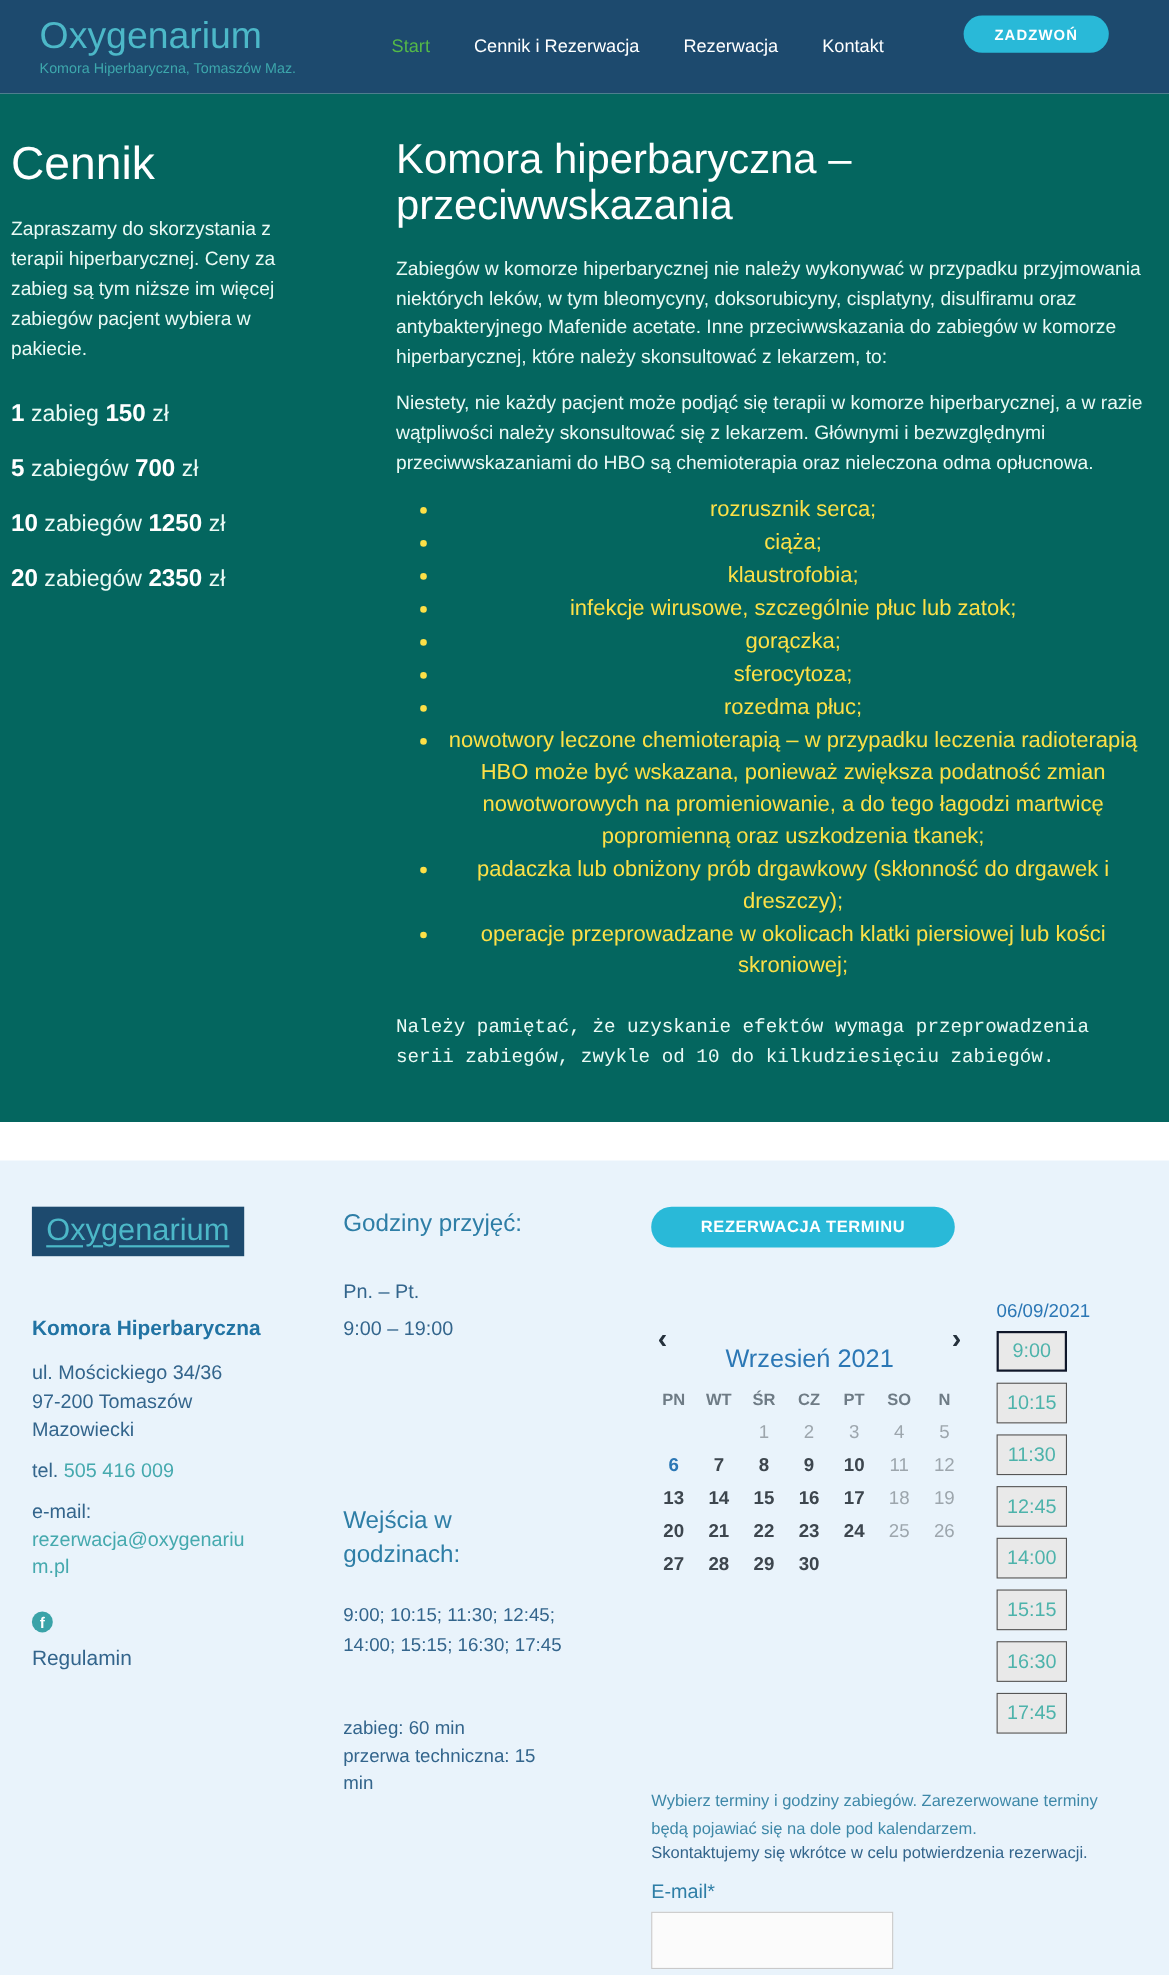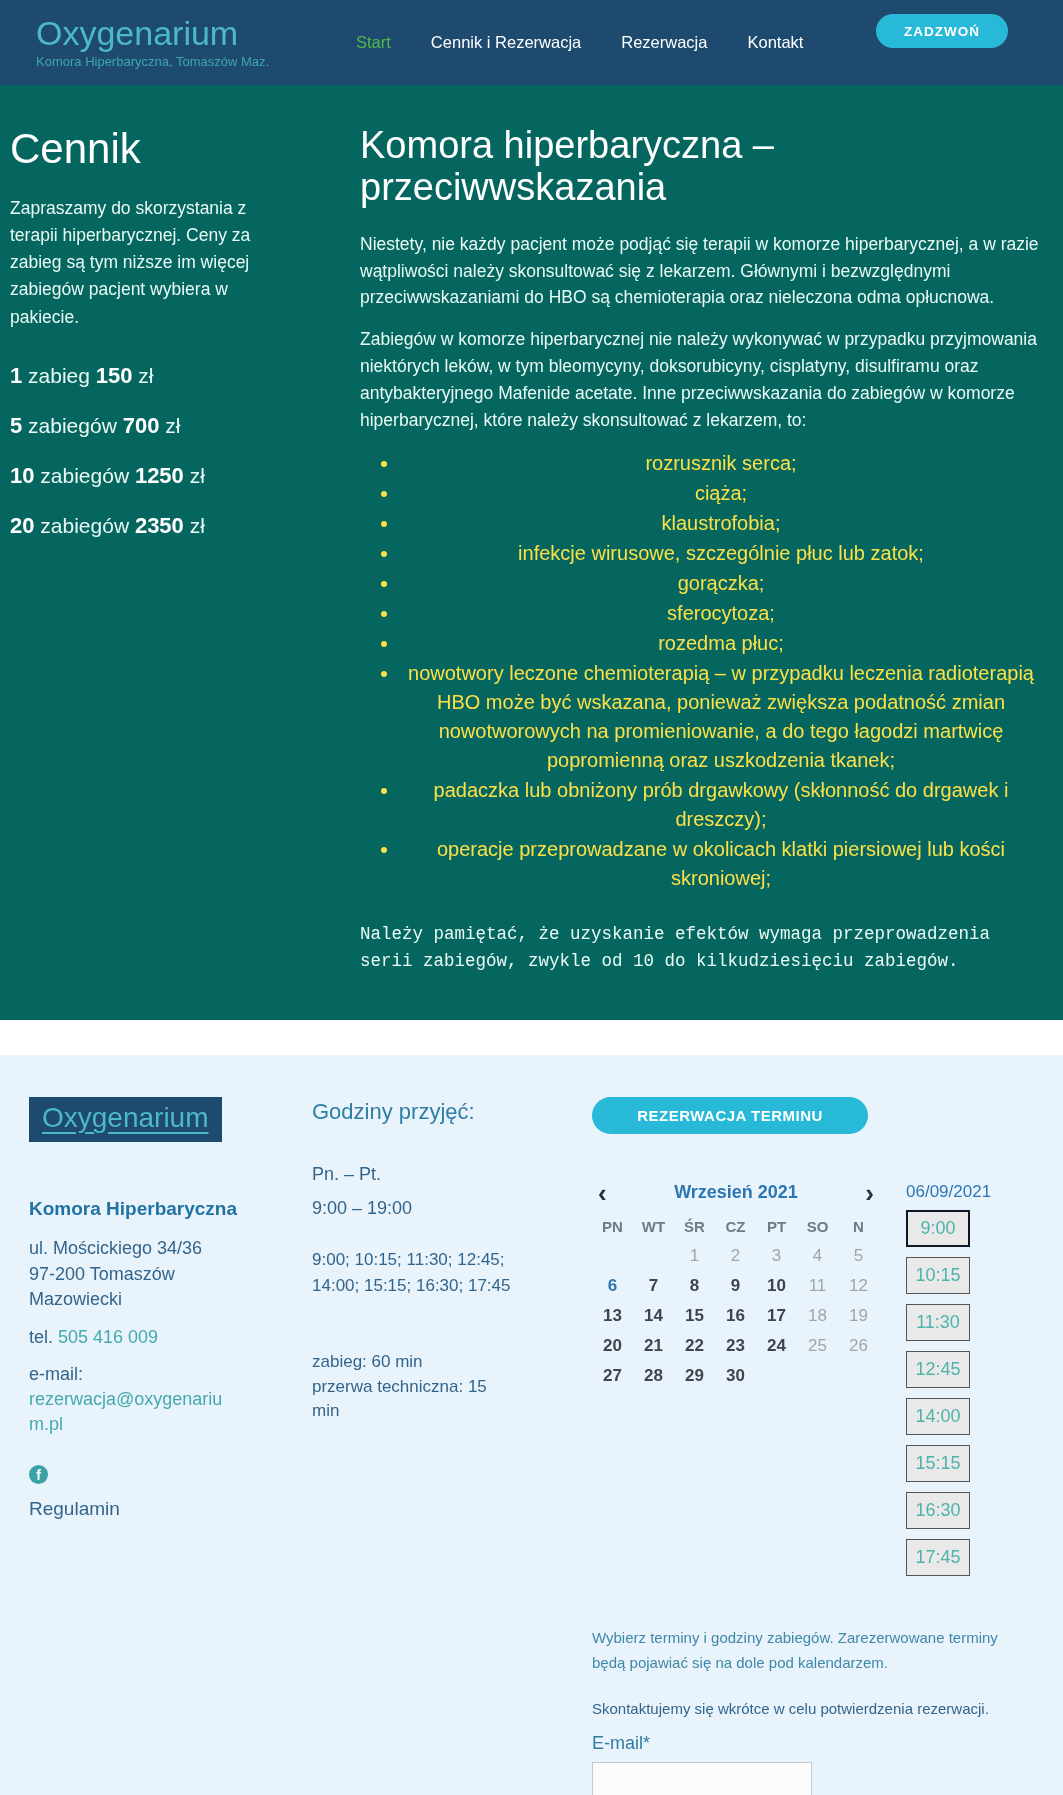--- a/index.html
+++ b/index.html
@@ -63,38 +63,38 @@
   .tech2 { color:#33658c; font-size:17px; line-height:1.4; margin-top:2px; width:190px; }
 
   .fcol3 { margin-left:80px; width:460px; }
   .reserve-btn { display:block; width:276px; height:37px; background:var(--accent,#29b9d8);
                  color:#fff; border:none; border-radius:19px; font-family:inherit; font-size:15px;
                  font-weight:bold; letter-spacing:.5px; cursor:pointer; }
   .booking-row { display:flex; margin-top:48px; }
   .calendar { width:288px; flex-shrink:0; }
   .cal-nav { display:flex; align-items:center; justify-content:space-between; padding:0 6px; }
   .cal-arrow { font-size:26px; font-weight:bold; color:#25313c; line-height:20px; cursor:pointer; }
-  .cal-month { color:var(--cal_blue,#2b77b5); font-size:18px; font-weight:700; }
+  .cal-month { color:var(--cal_blue,#2b77b5); font-size:23px; font-weight:400;margin-top:40px; }
   .cal-grid { display:grid; grid-template-columns:repeat(7,41px); }
   .cal-head { margin-top:15px; }
   .cal-h { text-align:center; color:#6e7b85; font-size:15px; font-weight:bold; }
   .cal-days { margin-top:6px; }
   .cal-d { height:30px; display:flex; align-items:center; justify-content:center;
            font-size:17px; font-weight:600; color:#3d464e; cursor:pointer; }
   .cal-d.m { color:#9da6ad; font-weight:400; cursor:default; }
   .cal-d.e { cursor:default; }
   .cal-d.sel { color:var(--cal_blue,#2b77b5); font-weight:bold; }
   .slots { margin-left:26px; width:64px; }
   .slot-date { color:var(--cal_blue,#2b77b5); font-size:17px; white-space:nowrap; margin-bottom:8px; }
   .slot { display:flex; align-items:center; justify-content:center; width:64px; height:37px;
           background:#e9e9e9; border:1px solid #555; color:#4db3ab; font-size:18px;
           font-family:inherit; margin-bottom:10px; cursor:pointer; }
   .slot.first { border:2px solid #0f172a; }
   .bnote1 { color:#3e88a8; font-size:15px; line-height:1.65; margin-top:40px; width:425px; }
-  .bnote2 { color:#33658c; font-size:15px; margin-top:24px; }
+  .bnote2 { color:#33658c; font-size:15px; }
   .bform label { display:block; color:#2e7ea6; font-size:18px; margin-top:16px; }
   .bform input { display:block; width:220px; height:52px; background:#fbfbfb;
                  border:1px solid #c9c9c9; margin-top:8px; font-family:inherit; font-size:16px;
                  padding:0 10px; }
 </style>
 </head>
 <body>
 
 <header class="header">
   <div class="brand">
@@ -116,22 +116,22 @@
     <p class="intro">Zapraszamy do skorzystania z terapii hiperbarycznej. Ceny za zabieg są tym niższe im więcej zabiegów pacjent wybiera w pakiecie.</p>
     <div class="prices" id="prices">
         <div class="price-row"><b>1</b> zabieg <b>150</b> zł</div>
         <div class="price-row"><b>5</b> zabiegów <b>700</b> zł</div>
         <div class="price-row"><b>10</b> zabiegów <b>1250</b> zł</div>
         <div class="price-row"><b>20</b> zabiegów <b>2350</b> zł</div>
       </div>
   </div>
   <div class="col-right">
     <h1>Komora hiperbaryczna – przeciwwskazania</h1>
+    <p>Zabiegów w komorze hiperbarycznej nie należy wykonywać w przypadku przyjmowania niektórych leków, w tym bleomycyny, doksorubicyny, cisplatyny, disulfiramu oraz antybakteryjnego Mafenide acetate. Inne przeciwwskazania do zabiegów w komorze hiperbarycznej, które należy skonsultować z lekarzem, to:</p>
     <p>Niestety, nie każdy pacjent może podjąć się terapii w komorze hiperbarycznej, a w razie wątpliwości należy skonsultować się z lekarzem. Głównymi i bezwzględnymi przeciwwskazaniami do HBO są chemioterapia oraz nieleczona odma opłucnowa.</p>
-    <p>Zabiegów w komorze hiperbarycznej nie należy wykonywać w przypadku przyjmowania niektórych leków, w tym bleomycyny, doksorubicyny, cisplatyny, disulfiramu oraz antybakteryjnego Mafenide acetate. Inne przeciwwskazania do zabiegów w komorze hiperbarycznej, które należy skonsultować z lekarzem, to:</p>
     <ul id="bullets">
         <li>rozrusznik serca;</li>
         <li>ciąża;</li>
         <li>klaustrofobia;</li>
         <li>infekcje wirusowe, szczególnie płuc lub zatok;</li>
         <li>gorączka;</li>
         <li>sferocytoza;</li>
         <li>rozedma płuc;</li>
         <li>nowotwory leczone chemioterapią – w przypadku leczenia radioterapią HBO może być wskazana, ponieważ zwiększa podatność zmian nowotworowych na promieniowanie, a do tego łagodzi martwicę popromienną oraz uszkodzenia tkanek;</li>
         <li>padaczka lub obniżony prób drgawkowy (skłonność do drgawek i dreszczy);</li>
@@ -160,20 +160,21 @@
       <a>rezerwacja@oxygenarium.pl</a>
     </div>
     <div class="fb">f</div>
     <a class="regulamin">Regulamin</a>
   </div>
 
   <div class="fcol2">
     <h3>Godziny przyjęć:</h3>
     <p class="hours-days">Pn. – Pt.</p>
     <p class="hours-range">9:00 – 19:00</p>
+    <h3 class="entries-title">Wejścia w godzinach:</h3>
     <p class="entries">9:00; 10:15; 11:30; 12:45; 14:00; 15:15; 16:30; 17:45</p>
     <p class="tech1">zabieg: 60 min</p>
     <p class="tech2">przerwa techniczna: 15 min</p>
   </div>
 
   <div class="fcol3">
     <button class="reserve-btn">REZERWACJA TERMINU</button>
     <div class="booking-row">
       <div class="calendar">
         <div class="cal-nav">

